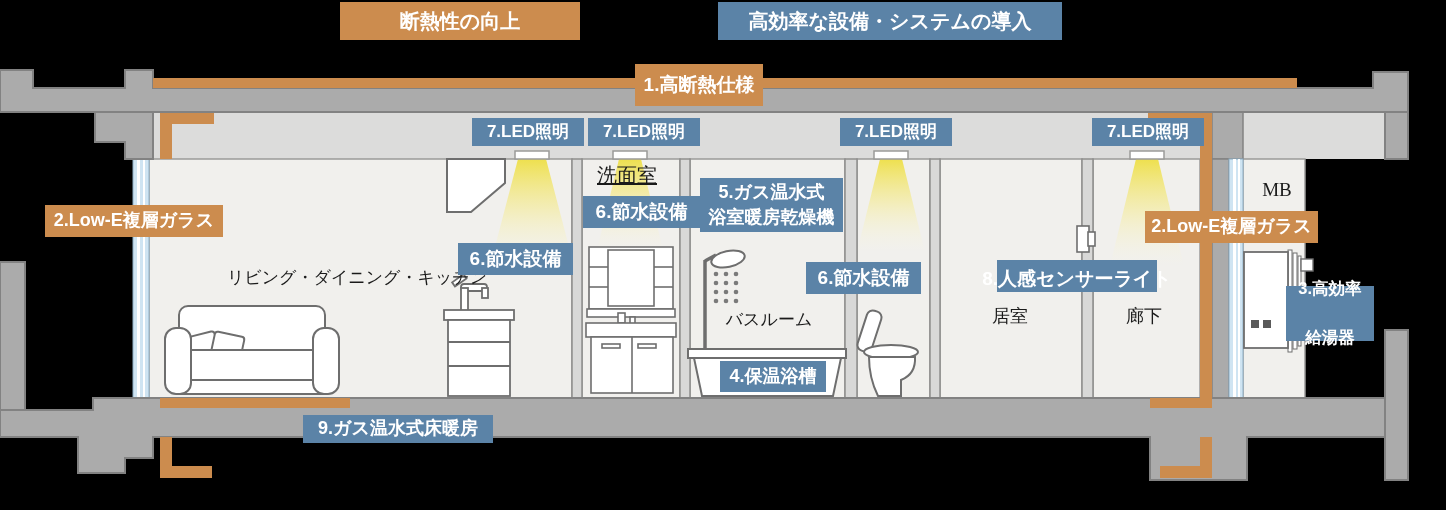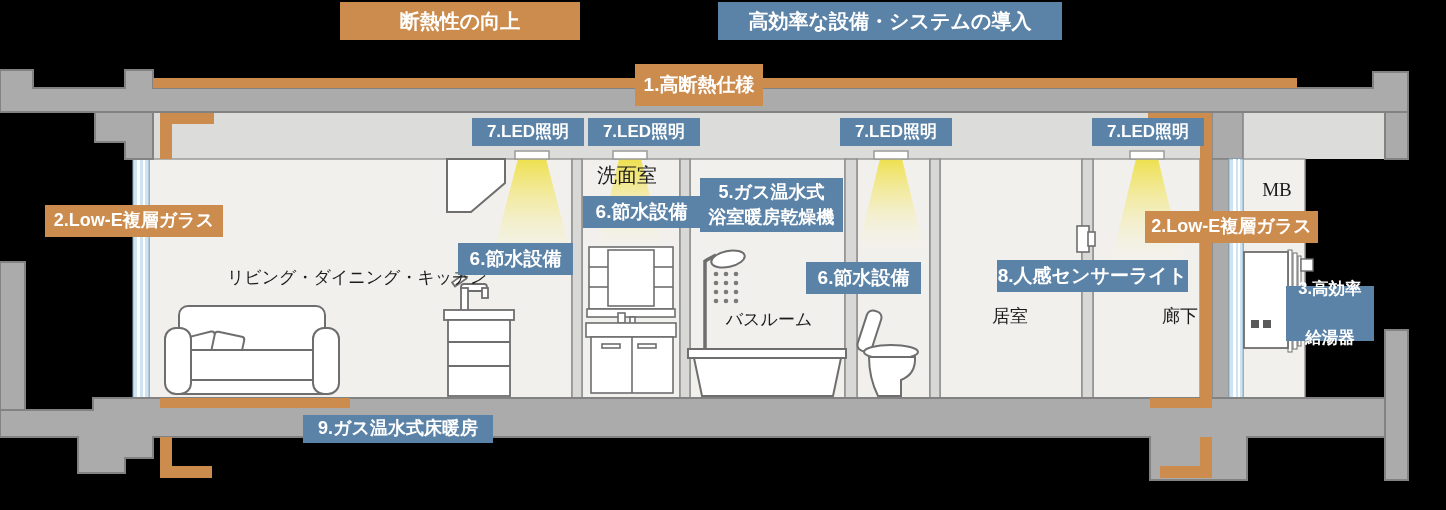--- a/index.html
+++ b/index.html
@@ -201,20 +201,23 @@
   </div>
   <div class="tag orange" style="left:1145px;top:211px;width:173px;height:32px;font-size:18px;">
     <span>2.Low-E複層ガラス</span>
   </div>
 
   <div class="tag blue" style="left:1286px;top:286px;width:88px;height:55px;font-size:16.5px;line-height:1.45;gap:25px;">
     <span>3.高効率</span>
     <span>給湯器</span>
   </div>
 
+  <div class="tag blue" style="left:720px;top:361px;width:106px;height:31px;font-size:18px;">
+    <span>4.保温浴槽</span>
+  </div>
 
   <div class="tag blue" style="left:700px;top:178px;width:143px;height:54px;font-size:18px;line-height:1.4;text-align:center;">
     <span>5.ガス温水式</span>
     <span>浴室暖房乾燥機</span>
   </div>
 
   <div class="tag blue" style="left:458px;top:243px;width:115px;height:32px;font-size:19px;">
     <span>6.節水設備</span>
   </div>
   <div class="tag blue" style="left:583px;top:196px;width:117px;height:32px;font-size:19px;">
@@ -230,43 +233,43 @@
   <div class="tag blue" style="left:588px;top:118px;width:112px;height:28px;font-size:17px;">
     <span>7.LED照明</span>
   </div>
   <div class="tag blue" style="left:840px;top:118px;width:112px;height:28px;font-size:17px;">
     <span>7.LED照明</span>
   </div>
   <div class="tag blue" style="left:1092px;top:118px;width:112px;height:28px;font-size:17px;">
     <span>7.LED照明</span>
   </div>
 
-  <div class="tag blue" style="left:997px;top:260px;width:191px;height:32px;font-size:19px;">
+  <div class="tag blue" style="left:997px;top:260px;width:160px;height:32px;font-size:19px;justify-content:flex-end;">
     <span>8.人感センサーライト</span>
   </div>
 
   <div class="tag blue" style="left:303px;top:415px;width:190px;height:28px;font-size:18px;">
     <span>9.ガス温水式床暖房</span>
   </div>
 
   <div class="room-name" style="left:231px;top:264px;width:220px;height:26px;font-size:17px;padding-left:16px;">
     <span>リビング・ダイニング・キッチン</span>
   </div>
-  <div class="room-name" style="left:597px;top:162px;width:60px;height:26px;font-size:20px;">
+  <div class="room-name" style="left:597px;top:162px;width:60px;height:26px;font-size:20px;text-decoration:underline;">
     <span>洗面室</span>
   </div>
   <div class="room-name" style="left:724px;top:306px;width:90px;height:26px;font-size:17px;">
     <span>バスルーム</span>
   </div>
   <div class="room-name" style="left:867px;top:220px;width:52px;height:26px;font-size:17px;margin-top:38px;">
     <span>トイレ</span>
   </div>
   <div class="room-name" style="left:990px;top:303px;width:40px;height:26px;font-size:18px;">
     <span>居室</span>
   </div>
-  <div class="room-name" style="left:1124px;top:303px;width:40px;height:26px;font-size:18px;margin-left:36px;">
+  <div class="room-name" style="left:1124px;top:303px;width:40px;height:26px;font-size:18px;">
     <span>廊下</span>
   </div>
   <div class="room-name" style="left:1257px;top:177px;width:40px;height:26px;font-size:19px;">
     <span>MB</span>
   </div>
 
 </div>
 
 </body></html>

